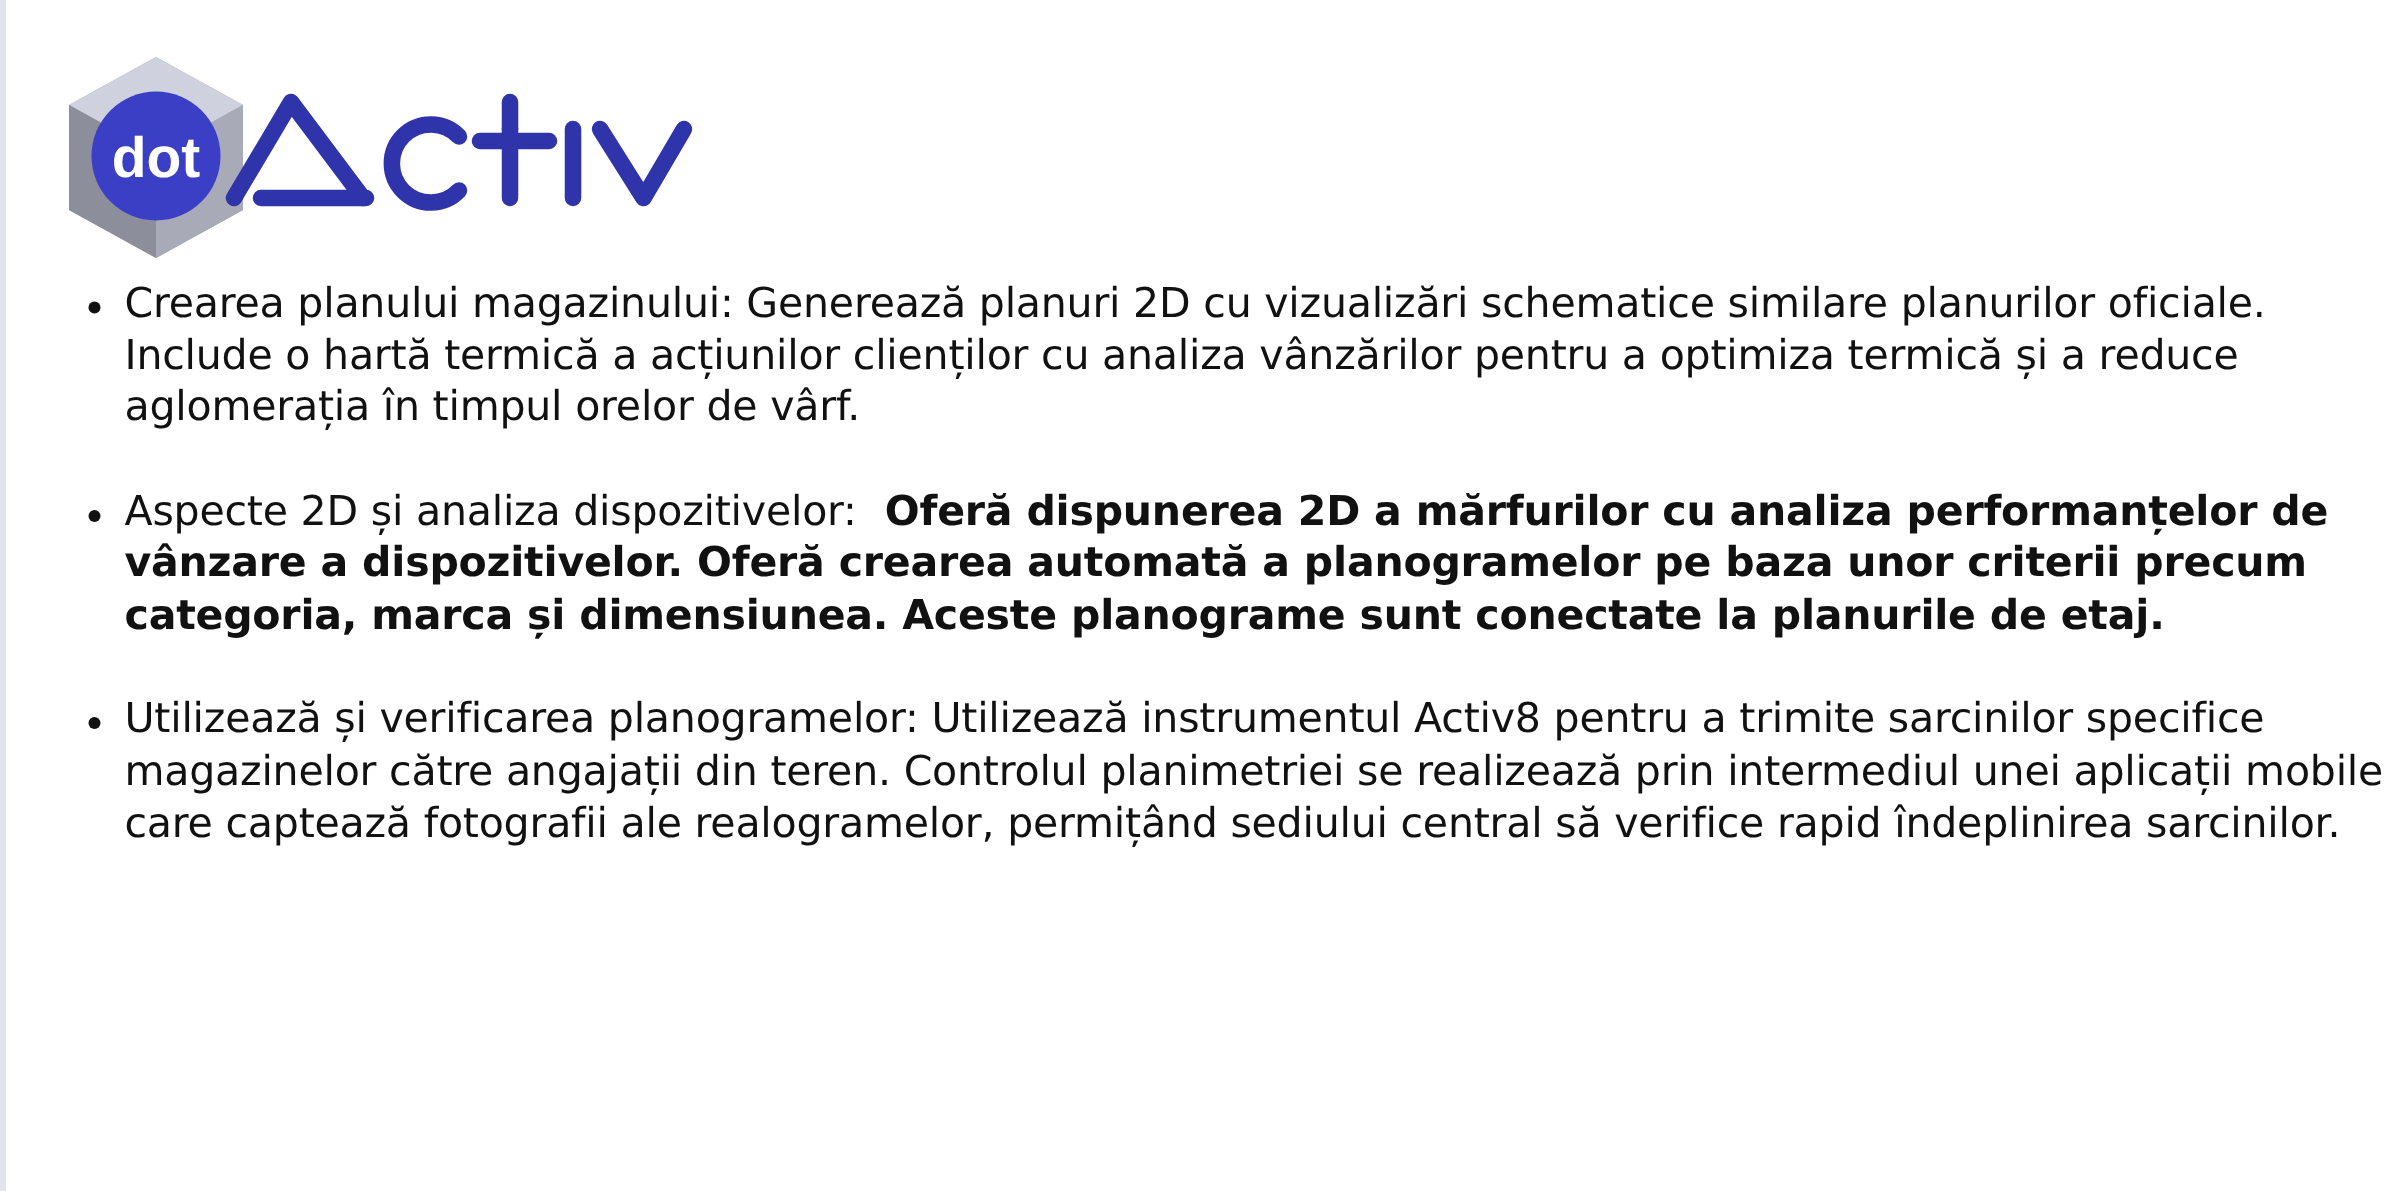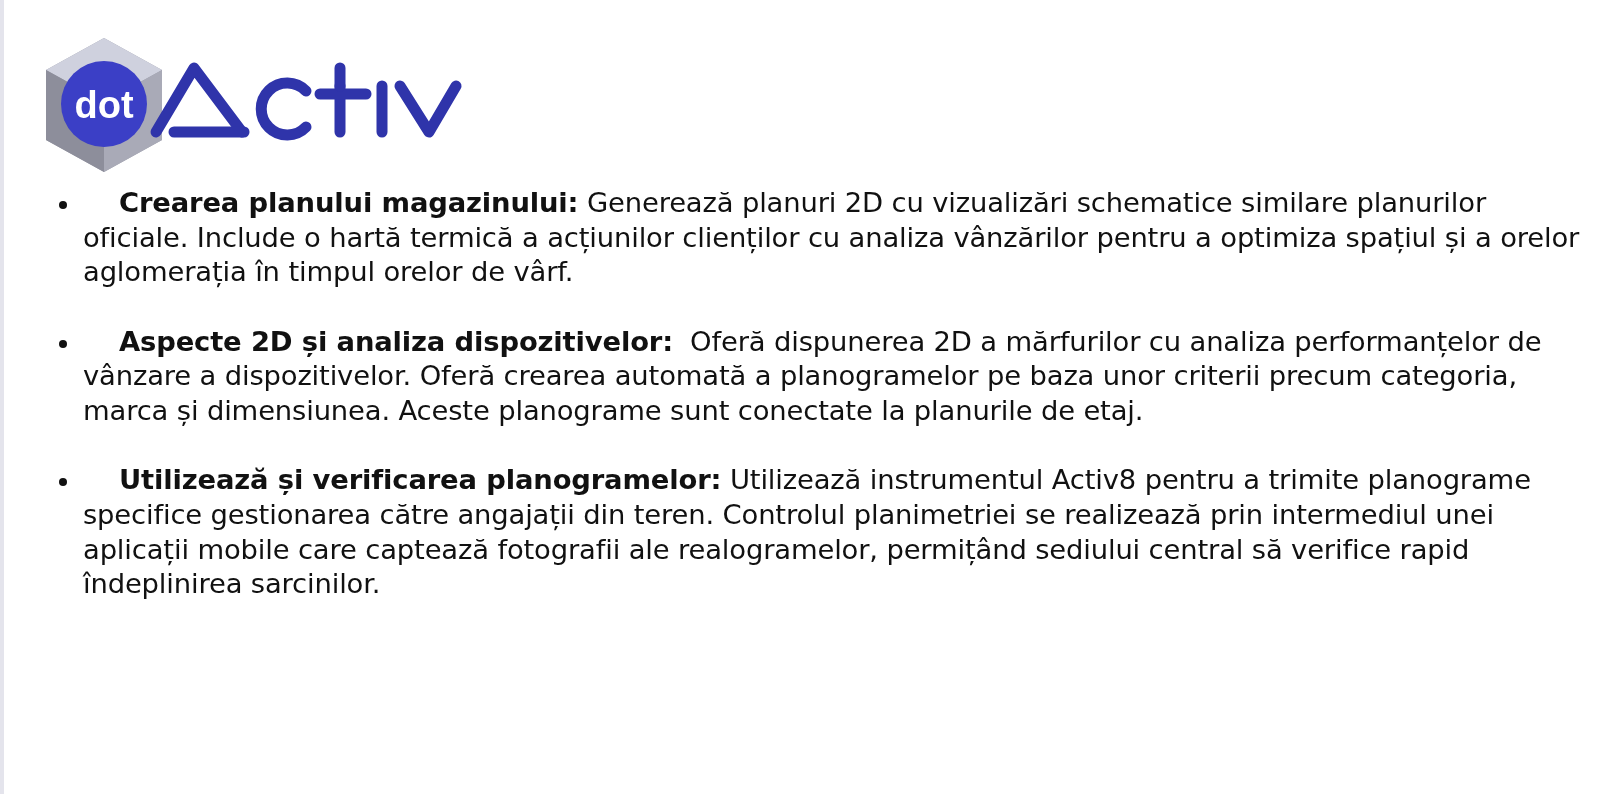--- a/index.html
+++ b/index.html
@@ -52,21 +52,21 @@
     ul.features li::before {
       content: "";
       position: absolute;
       left: 3px;
       top: 15px;
       width: 8px;
       height: 8px;
       border-radius: 50%;
       background: #111111;
     }
-    .term { font-weight: bold; margin-left: 36px; }
+    .term { font-weight: normal; }
   </style>
 </head>
 <body>
 
 <div class="left-strip"></div>
 
 <div class="logo">
   <svg width="430" height="140" viewBox="0 0 430 140" xmlns="http://www.w3.org/2000/svg">
 
     <polygon points="60,2 118,34 118,104 60,136 2,104 2,34" fill="#9c9daa"></polygon>
@@ -91,22 +91,22 @@
       <path d="M338,50 L338,96"></path>
 
       <path d="M356,50 L385,96 L412,50"></path>
     </g>
   </svg>
 </div>
 
 <div class="content">
   <ul class="features">
     <li>
-      <span class="term">Crearea planului magazinului:</span><span> Generează planuri 2D cu vizualizări schematice similare planurilor oficiale. Include o hartă termică a acțiunilor clienților cu analiza vânzărilor pentru a optimiza spațiul și a orelor aglomerația în timpul orelor de vârf.</span>
+      <span class="term">Crearea planului magazinului:</span><span> Generează planuri 2D cu vizualizări schematice similare planurilor oficiale. Include o hartă termică a acțiunilor clienților cu analiza vânzărilor pentru a optimiza termică și a reduce aglomerația în timpul orelor de vârf.</span>
     </li>
     <li>
-      <span class="term">Aspecte 2D și analiza dispozitivelor:</span><span style="white-space: pre-wrap;">  Oferă dispunerea 2D a mărfurilor cu analiza performanțelor de vânzare a dispozitivelor. Oferă crearea automată a planogramelor pe baza unor criterii precum categoria, marca și dimensiunea. Aceste planograme sunt conectate la planurile de etaj.</span>
+      <span class="term">Aspecte 2D și analiza dispozitivelor:</span><span style="white-space: pre-wrap; font-weight: bold;">  Oferă dispunerea 2D a mărfurilor cu analiza performanțelor de vânzare a dispozitivelor. Oferă crearea automată a planogramelor pe baza unor criterii precum categoria, marca și dimensiunea. Aceste planograme sunt conectate la planurile de etaj.</span>
     </li>
     <li>
-      <span class="term">Utilizează și verificarea planogramelor:</span><span> Utilizează instrumentul Activ8 pentru a trimite planograme specifice gestionarea către angajații din teren. Controlul planimetriei se realizează prin intermediul unei aplicații mobile care captează fotografii ale realogramelor, permițând sediului central să verifice rapid îndeplinirea sarcinilor.</span>
+      <span class="term">Utilizează și verificarea planogramelor:</span><span> Utilizează instrumentul Activ8 pentru a trimite sarcinilor specifice magazinelor către angajații din teren. Controlul planimetriei se realizează prin intermediul unei aplicații mobile care captează fotografii ale realogramelor, permițând sediului central să verifice rapid îndeplinirea sarcinilor.</span>
     </li>
   </ul>
 </div>
 
 </body></html>

